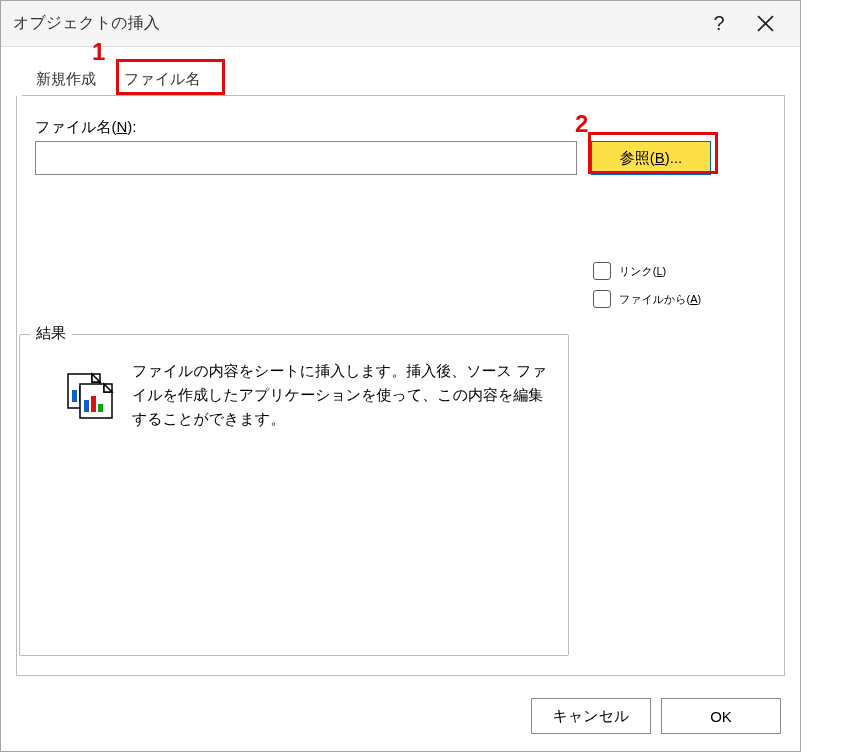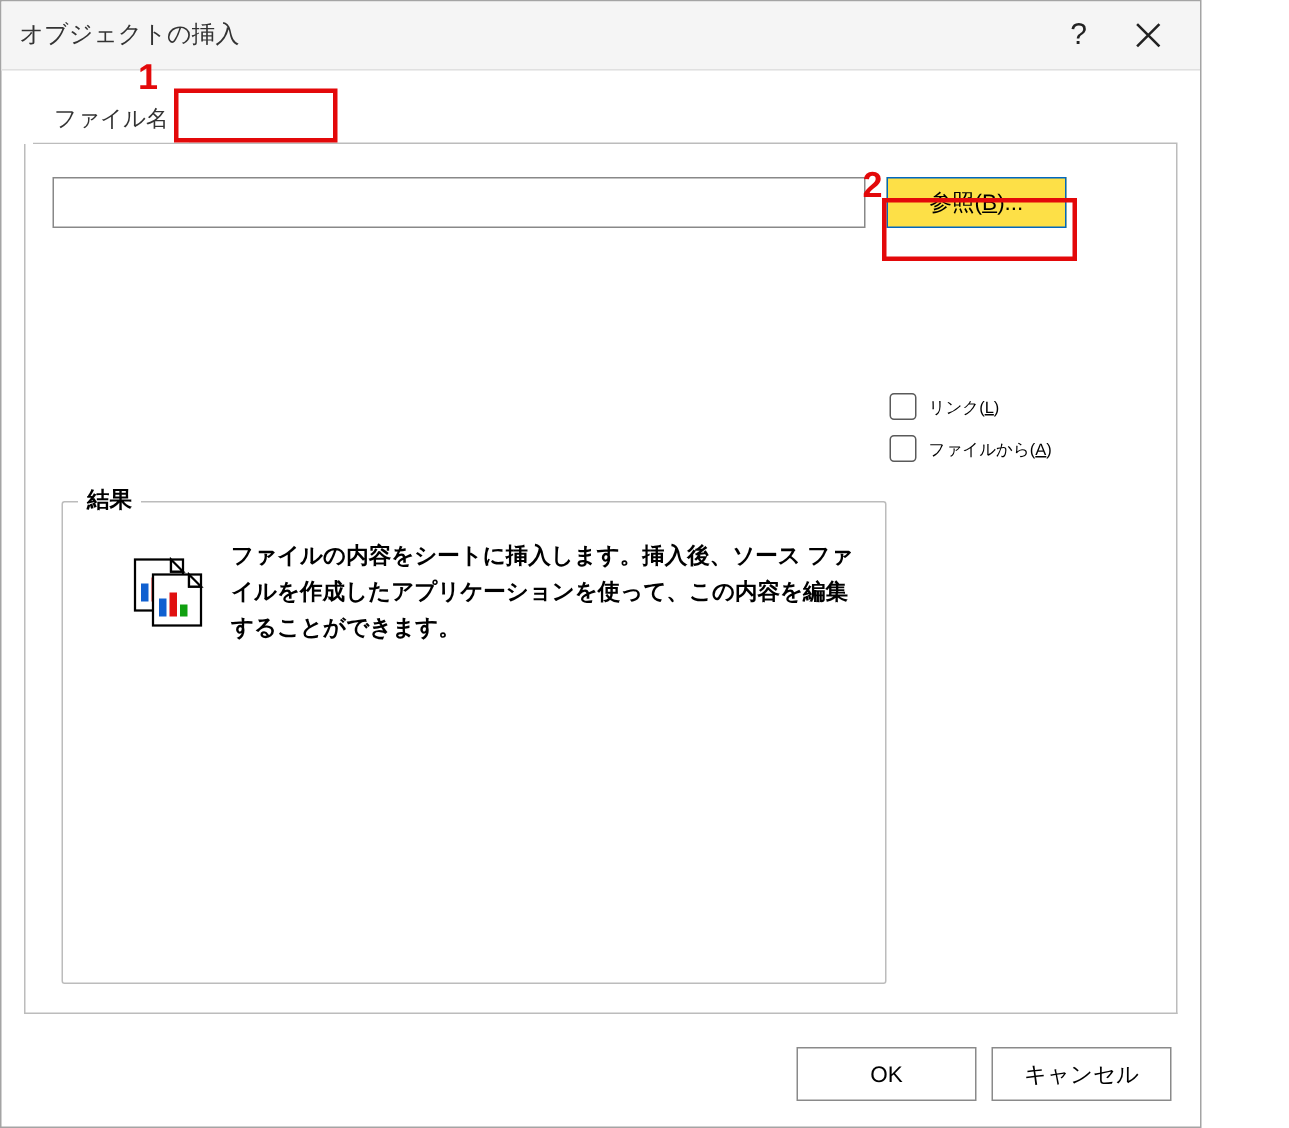--- a/index.html
+++ b/index.html
@@ -132,26 +132,25 @@
     font-size: 11px;
   }
   .check-box {
     width: 18px; height: 18px;
     border: 1px solid #5a5a5a;
     border-radius: 3px;
     background: #fff;
   }
   .result-group {
     position: absolute;
-    left: 24px; top: 238px;
+    left: 2px; top: 238px;
     width: 550px;
     height: 322px;
     border: 1px solid #bcbcbc;
     border-radius: 2px;
-    font-weight: bold;
   }
   .result-legend {
     position: absolute;
     top: -11px; left: 10px;
     background: #ffffff;
     padding: 0 6px;
     font-size: 15px;
   }
   .result-body {
     display: flex;
@@ -200,28 +199,32 @@
       <svg viewBox="0 0 16 16">
         <line x1="1" y1="1" x2="15" y2="15" stroke="#222" stroke-width="1.6"></line>
         <line x1="15" y1="1" x2="1" y2="15" stroke="#222" stroke-width="1.6"></line>
       </svg>
     </div>
   </div>
 
   <div class="content">
 
     <div class="tabs tabs-underline">
+      <div class="tab">新規作成</div>
       <div class="tab">ファイル名</div>
     </div>
 
     <div class="tab-highlight-1" style="left:114px; top:11px; width:109px; height:36px;"></div>
     <div class="callout-number" style="left:90px; top:-10px;">1</div>
 
     <div class="tabpanel">
 
+      <div class="filename-label">
+        <span>ファイル名(</span><span class="underline-key">N</span><span>):</span>
+      </div>
 
       <div class="filename-row">
         <input class="filename-input" type="text" value="" style="">
         <button class="browse-btn">
           <span>参照(</span><span class="underline-key">B</span><span>)...</span>
         </button>
       </div>
 
       <div class="tab-highlight-1" style="left:571px; top:36px; width:130px; height:42px;"></div>
       <div class="callout-number" style="left:558px; top:14px;">2</div>
@@ -262,18 +265,18 @@
               <rect x="36" y="32" width="5" height="8" fill="#10a010"></rect>
             </svg>
           </div>
           <div class="result-text">ファイルの内容をシートに挿入します。挿入後、ソース ファイルを作成したアプリケーションを使って、この内容を編集することができます。</div>
         </div>
       </div>
 
     </div>
 
     <div class="footer-buttons">
+      <button>キャンセル</button>
       <button>OK</button>
-      <button>キャンセル</button>
     </div>
 
   </div>
 </div>
 
 </body></html>

